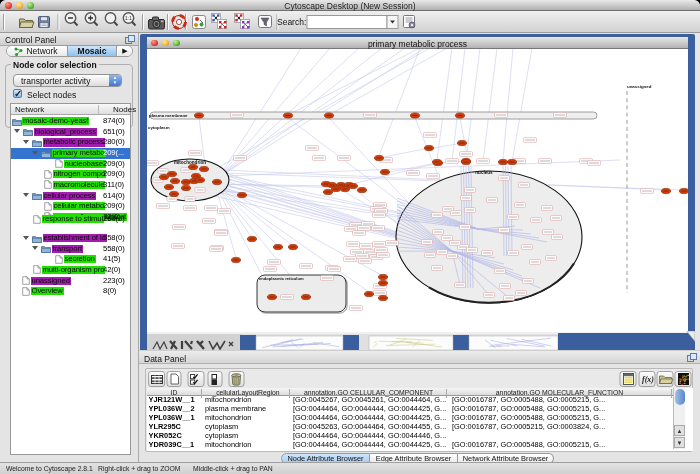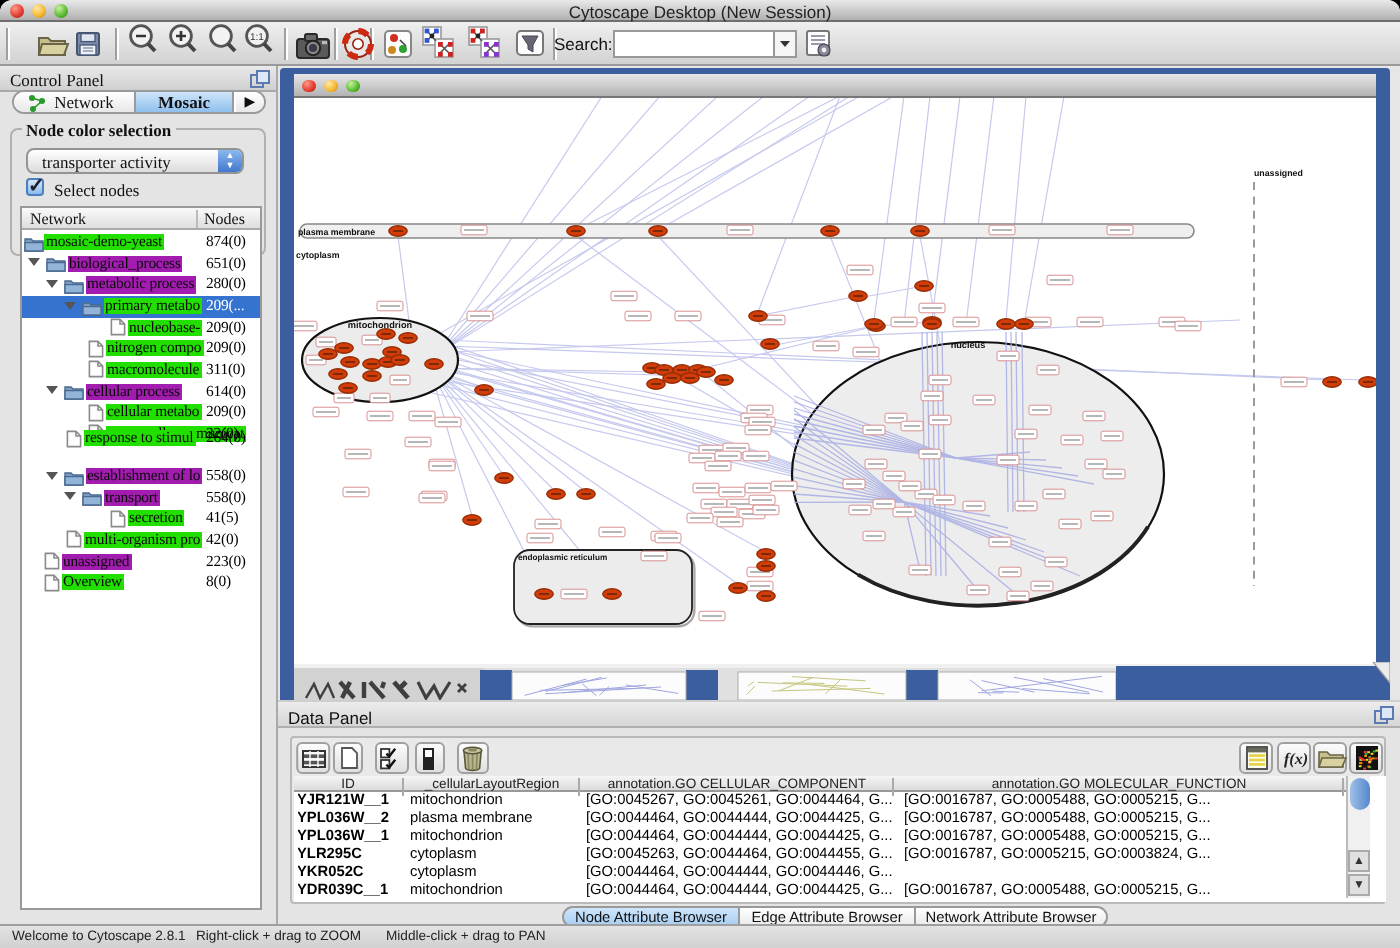--- a/index.html
+++ b/index.html
@@ -6,39 +6,39 @@
 html,body { width:700px; height:474px; background:#000; font-family:"Liberation Sans", sans-serif; }
 #app { position:absolute; left:0; top:0; width:700px; height:474px; background:#e6e6e6; border-radius:6px 6px 0 0; overflow:hidden; }
 .abs { position:absolute; }
 #titlebar { left:0; top:0; width:700px; height:11px; background:linear-gradient(#e9e9e9,#bcbcbc 80%,#b0b0b0); border-bottom:1px solid #6f6f6f; border-radius:6px 6px 0 0; }
 .tl { top:2px; width:7px; height:7px; border-radius:50%; }
 #tl-r { left:5px;  background:radial-gradient(circle at 35% 30%, #ff9a8a, #e33a2e 60%, #9c1f10); }
 #tl-y { left:16px; background:radial-gradient(circle at 35% 30%, #ffe9a8, #f5b52e 60%, #b47a10); }
 #tl-g { left:27px; background:radial-gradient(circle at 35% 30%, #c8f0a0, #57b92e 60%, #2e7a10); }
 #title { left:0; top:1px; width:700px; text-align:center; font-size:8.5px; color:#222; }
 #toolbar { left:0; top:11px; width:700px; height:22px; background:linear-gradient(#efefef,#d2d2d2); border-bottom:1px solid #9a9a9a; }
-#cp { left:0; top:33px; width:139px; height:429px; background:#e4e4e4; border-right:1px solid #aaa;font-family:Liberation Serif, serif; }
+#cp { left:0; top:33px; width:139px; height:429px; background:#e4e4e4; border-right:1px solid #aaa; }
 #cp-hdr { left:0; top:0; width:138px; height:13px; background:linear-gradient(#e9e9e9,#d0d0d0); border-bottom:1px solid #a8a8a8; }
 #cp-hdr span { position:absolute; left:5px; top:2px; font-size:8.5px; color:#111; }
 #cp-tabs { left:6px; top:12px; width:127px; height:12px; background:#fff; border:1px solid #9a9a9a; border-radius:7px; }
 .cptab { position:absolute; top:0; height:10px; font-size:8.5px; color:#111; text-align:center; line-height:10px; }
 #tab-net { left:0; width:60px; border-radius:6px 0 0 6px; background:linear-gradient(#ffffff,#e8e8e8); }
 #tab-mos { left:60px; width:50px; background:linear-gradient(#cfe5fa,#8fc0ee); border-left:1px solid #9a9a9a; border-right:1px solid #9a9a9a; font-weight:bold; }
 #tab-arr { left:111px; width:14px; border-radius:0 6px 6px 0; background:linear-gradient(#ffffff,#e8e8e8); font-size:7px; }
 #groupbox { left:5px; top:31px; width:128px; height:64px; border:1px solid #b0b0b0; border-radius:4px; }
 #gb-label { left:11px; top:27px; font-size:8.5px; font-weight:bold; color:#111; background:#e4e4e4; padding:0 2px; }
 #dropdown { left:13px; top:41px; width:109px; height:13px; background:linear-gradient(#ffffff,#dcdcdc); border:1px solid #949494; border-radius:4px; }
 #dropdown span { position:absolute; left:7px; top:1px; font-size:8.5px; color:#111; }
 #dd-stepper { position:absolute; right:0px; top:0px; width:12px; height:11px; background:linear-gradient(#8ab8ee,#4377cf); border-radius:0 3px 3px 0; color:#fff; font-size:4.5px; line-height:5px; text-align:center; }
 #checkbox { left:13px; top:56px; width:9px; height:9px; background:linear-gradient(#d5e8fa,#8cbcec); border:1px solid #4a80c0; border-radius:2px; color:#223; font-size:10px; line-height:8px; text-align:center; font-weight:bold;}
 #cb-label { left:27px; top:57px; font-size:8.5px; color:#111; }
 #tree { left:10px; top:70px; width:121px; height:352px; background:#fff; border:1px solid #999; }
 #tree-hdr { position:absolute; left:0; top:0; width:119px; height:11px; background:linear-gradient(#fafafa,#dedede); border-bottom:1px solid #aaa; font-size:8px; color:#111; }
 #tree-hdr .c1 { position:absolute; left:4px; top:1px; }
-#tree-hdr .c2 { position:absolute; left:87px; top:1px; border-left:1px solid #bbb; padding-left:3px; }
+#tree-hdr .c2 { position:absolute; left:87px; top:1px; border-left:1px solid #bbb; padding-left:14px; }
 .trow { position:absolute; left:0; width:119px; height:10.6px; font-size:7.7px; letter-spacing:-0.1px; white-space:nowrap; }
 .tlab { position:absolute; top:1px; height:8.2px; line-height:8.2px; padding:0 1px; color:#0a0a0a; }
 .green { background:#21e000; }
 .red { background:#a21caf; }
 .cnt { position:absolute; left:92px; top:1px; line-height:8.2px; color:#000; }
 .arr { position:absolute; top:2.5px; width:0; height:0; border-left:3.5px solid transparent; border-right:3.5px solid transparent; border-top:4.5px solid #555; }
 #frame { left:140px; top:34px; width:555px; height:316px; background:#3b5e9e; border-radius:2px 2px 0 0; }
 #ftitle { position:absolute; left:7px; top:3px; width:541px; height:12px; background:linear-gradient(#e7e7e7,#b3b3b3); border-bottom:1px solid #777; }
 .ftl { position:absolute; top:2.5px; width:6.5px; height:6.5px; border-radius:50%; }
 #canvas { position:absolute; left:7px; top:15px; width:541px; height:283px; background:#fff; }
@@ -354,20 +354,21 @@
           <span class="cnt" style="">8(0)</span>
         </div>
     </div>
   </div>
 
   <div id="frame" class="abs">
     <div id="ftitle">
       <div class="ftl" style="left:4px;background:radial-gradient(circle at 35% 30%, #ff9a8a, #e33a2e 60%, #9c1f10);"></div>
       <div class="ftl" style="left:15px;background:radial-gradient(circle at 35% 30%, #ffe9a8, #f5b52e 60%, #b47a10);"></div>
       <div class="ftl" style="left:26px;background:radial-gradient(circle at 35% 30%, #c8f0a0, #57b92e 60%, #2e7a10);"></div>
+      <div style="position:absolute;left:0;top:1.5px;width:541px;text-align:center;font-size:8.5px;color:#111;">primary metabolic process</div>
     </div>
     <div id="canvas">
         <svg class="abs" style="left:0;top:0;" width="541" height="283" viewBox="0 0 541 283">
 <g stroke="#a7ade4" stroke-width="0.6" opacity="0.65">
 <line x1="65.0" y1="119.0" x2="305.0" y2="202.0"></line>
 <line x1="69.0" y1="123.0" x2="305.0" y2="202.0"></line>
 <line x1="73.0" y1="127.0" x2="305.0" y2="202.0"></line>
 <line x1="75.0" y1="131.0" x2="305.0" y2="202.0"></line>
 <line x1="77.0" y1="135.0" x2="305.0" y2="202.0"></line>
 <line x1="75.0" y1="139.0" x2="305.0" y2="202.0"></line>

